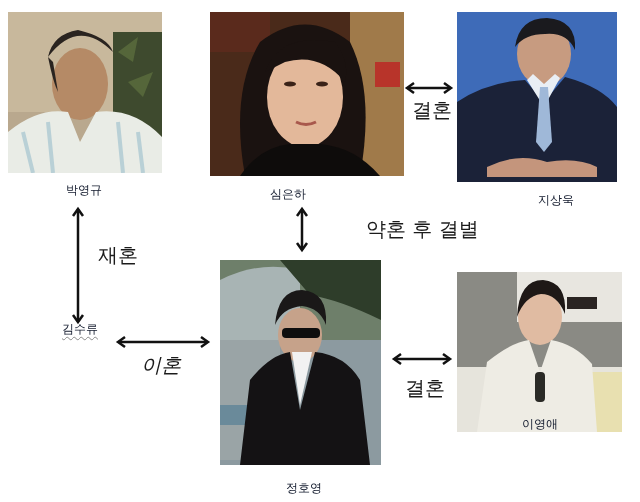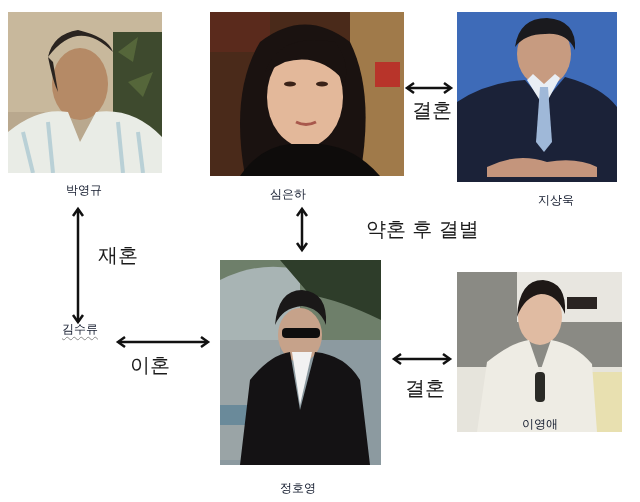--- a/index.html
+++ b/index.html
@@ -86,21 +86,21 @@
     <path d="M60 0 L161 0 L161 60 Q120 40 90 35 z" fill="#2e3d2a"></path>
     <rect x="0" y="80" width="60" height="120" fill="#9aa4a6"></rect>
     <rect x="0" y="145" width="55" height="20" fill="#6a8a9a"></rect>
     <ellipse cx="80" cy="75" rx="22" ry="27" fill="#c6a28a"></ellipse>
     <path d="M55 65 Q58 30 82 30 Q108 32 106 65 Q100 48 82 46 Q62 48 55 65 z" fill="#1a1818"></path>
     <rect x="62" y="68" width="38" height="10" rx="4" fill="#0e0e0e"></rect>
     <path d="M20 205 L30 120 Q50 95 70 92 L80 150 L95 92 Q125 95 140 120 L150 205 z" fill="#141214"></path>
     <path d="M72 92 L80 145 L92 92 z" fill="#f2f2f2"></path>
   </svg>
 </div>
-<div class="name" style="left:258px; top:478px; width:80px;">정호영</div>
+<div class="name" style="left:264px; top:478px; width:80px;">정호영</div>
 
 <div class="photo" style="left:457px; top:272px; width:165px; height:160px;">
   <svg viewBox="0 0 165 160" preserveAspectRatio="none">
     <rect width="165" height="160" fill="#8a8a84"></rect>
     <rect x="60" y="0" width="105" height="50" fill="#e8e6e0"></rect>
     <rect x="0" y="95" width="165" height="65" fill="#e6e4dc"></rect>
     <rect x="120" y="100" width="45" height="60" fill="#e8e0b0"></rect>
     <rect x="110" y="25" width="30" height="12" fill="#2a2422"></rect>
     <ellipse cx="83" cy="45" rx="22" ry="28" fill="#e0bba2"></ellipse>
     <path d="M60 45 Q62 8 86 8 Q110 10 108 42 Q100 22 84 22 Q68 24 60 45 z" fill="#1e1816"></path>
@@ -139,21 +139,21 @@
 </div>
 <div class="rel" style="left:318px; top:219px;margin-left:48px;">약혼 후 결별</div>
 
 <div class="arrow" style="left:116px; top:337px; width:94px; height:10px;">
   <svg viewBox="0 0 94 10" preserveAspectRatio="none">
     <line x1="3" y1="5" x2="91" y2="5" stroke="#111" stroke-width="2.5"></line>
     <polyline points="9,0 2,5 9,10" fill="none" stroke="#111" stroke-width="2.5"></polyline>
     <polyline points="85,0 92,5 85,10" fill="none" stroke="#111" stroke-width="2.5"></polyline>
   </svg>
 </div>
-<div class="rel" style="left:130px; top:355px;">이혼</div>
+<div class="rel" style="left:141px; top:355px;font-style:italic;">이혼</div>
 
 <div class="arrow" style="left:392px; top:354px; width:60px; height:10px;">
   <svg viewBox="0 0 60 10" preserveAspectRatio="none">
     <line x1="3" y1="5" x2="57" y2="5" stroke="#111" stroke-width="2.5"></line>
     <polyline points="9,0 2,5 9,10" fill="none" stroke="#111" stroke-width="2.5"></polyline>
     <polyline points="51,0 58,5 51,10" fill="none" stroke="#111" stroke-width="2.5"></polyline>
   </svg>
 </div>
 <div class="rel" style="left:405px; top:378px;">결혼</div>
 

